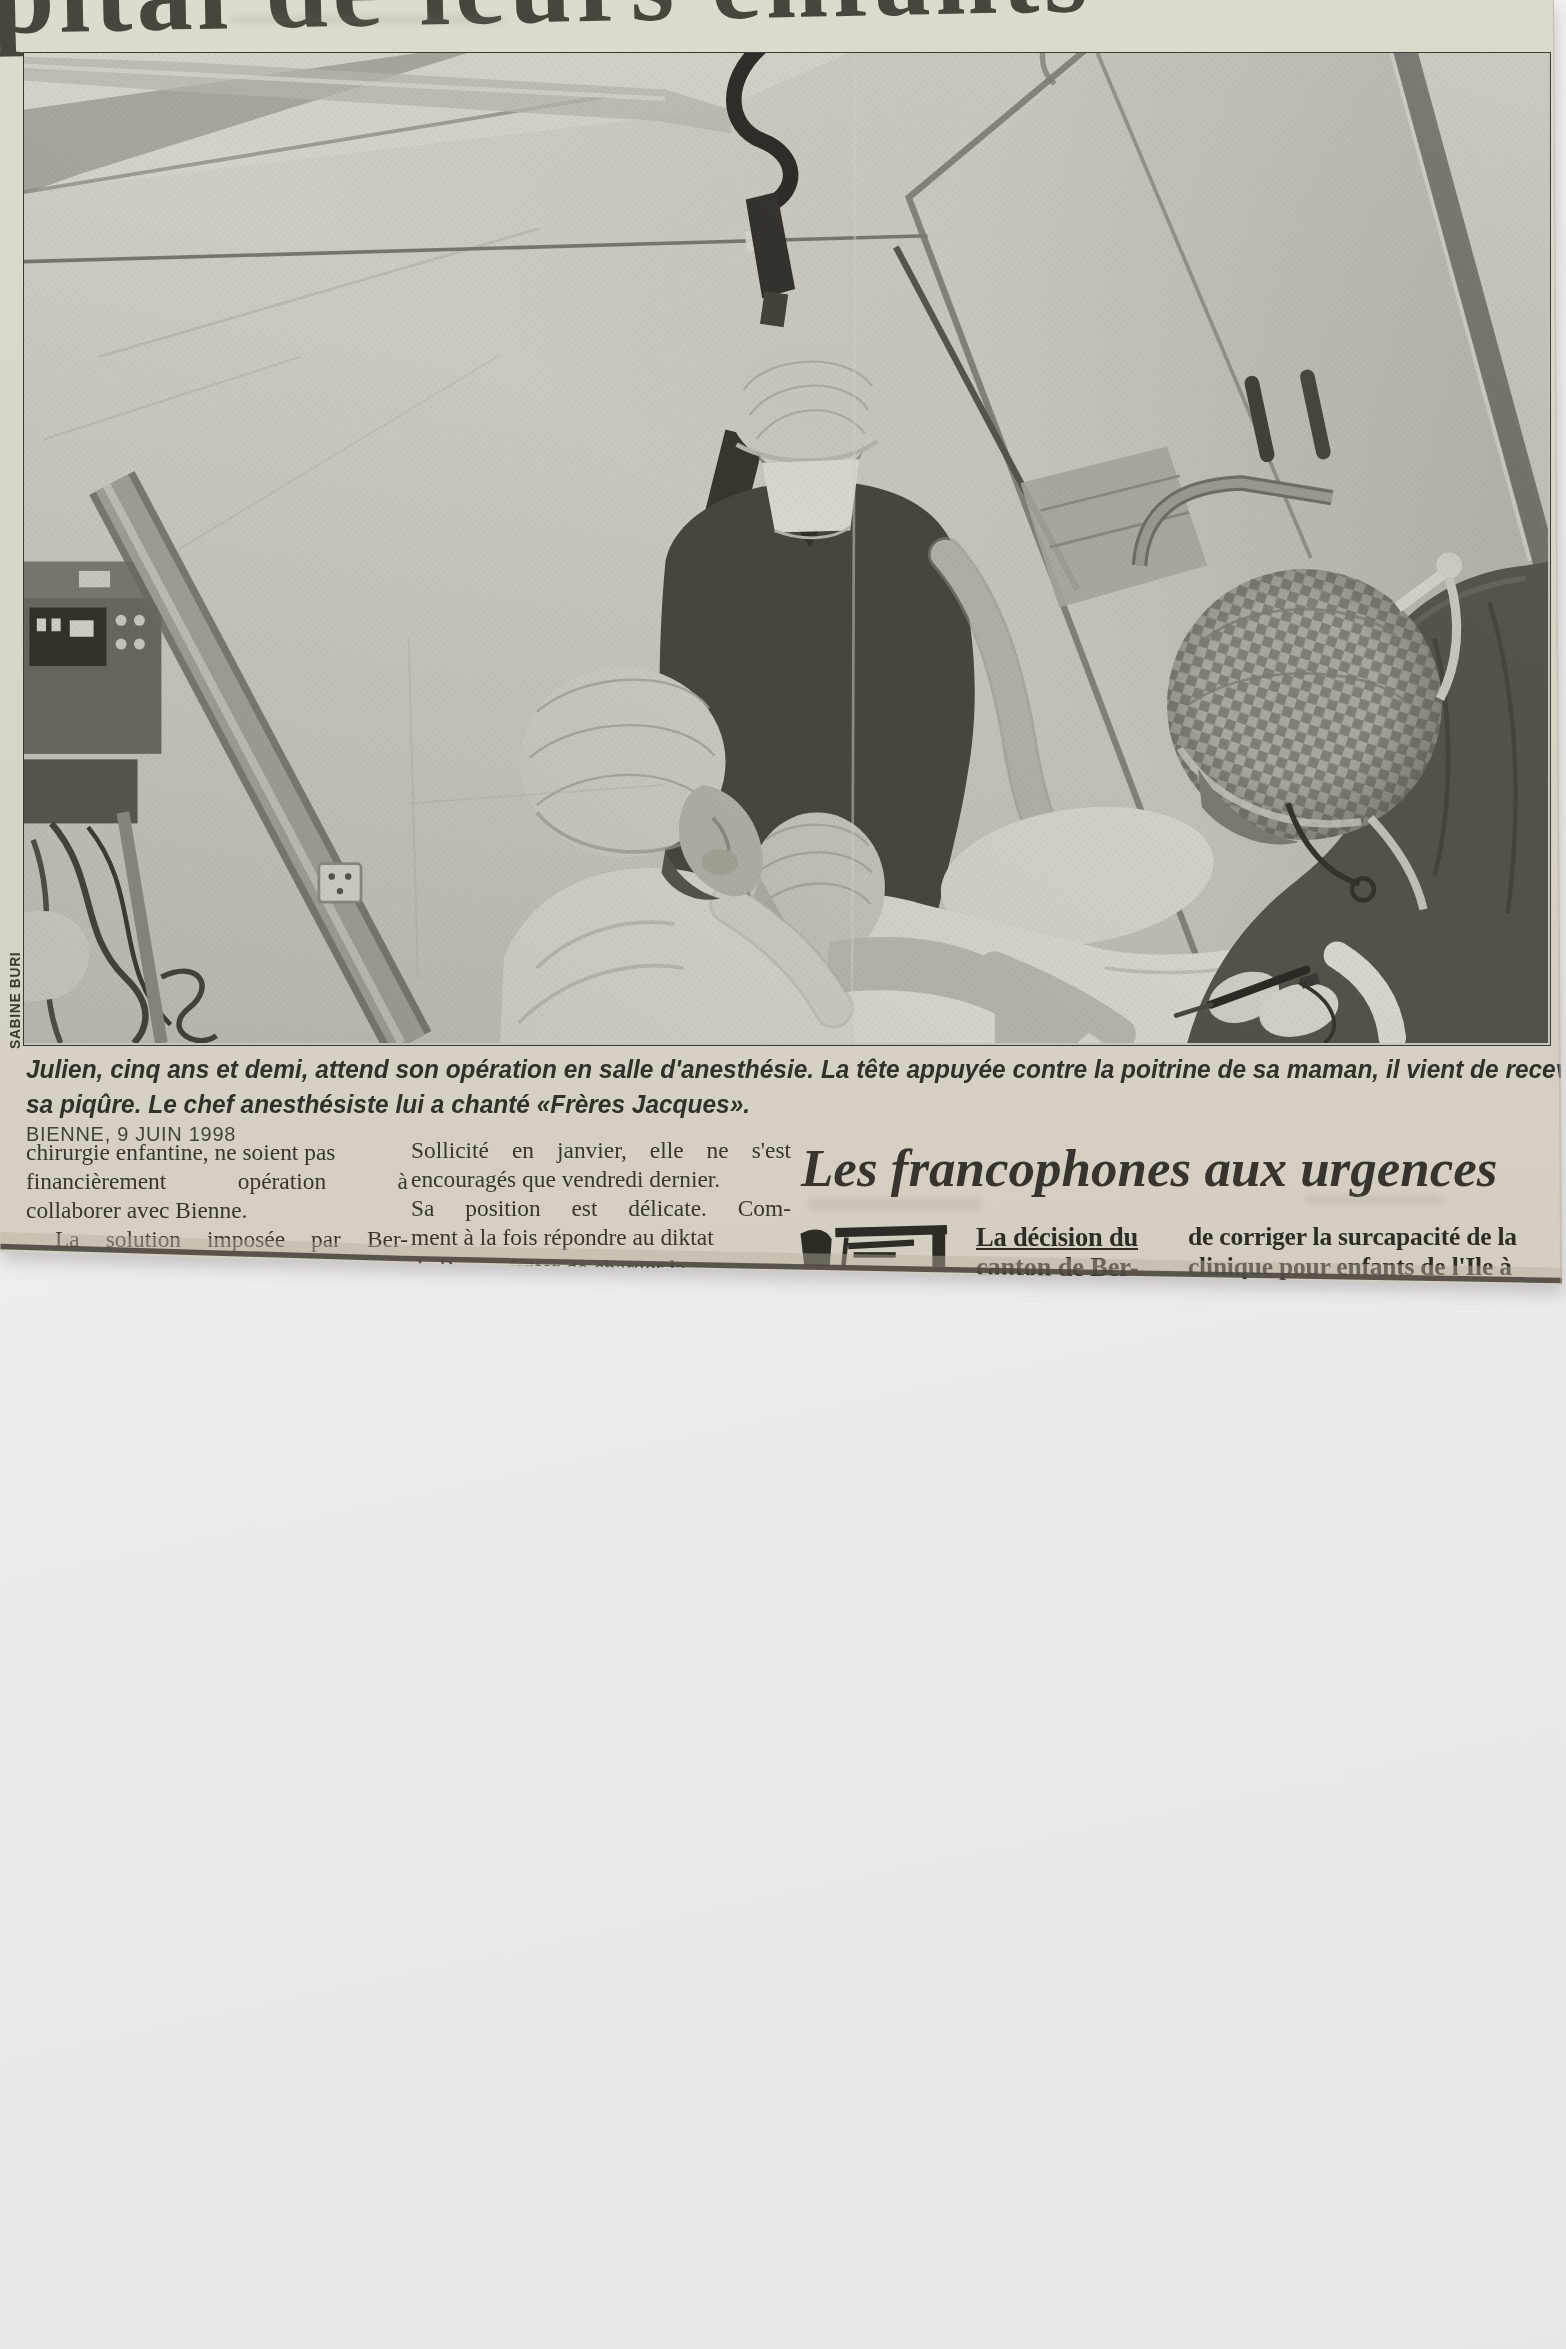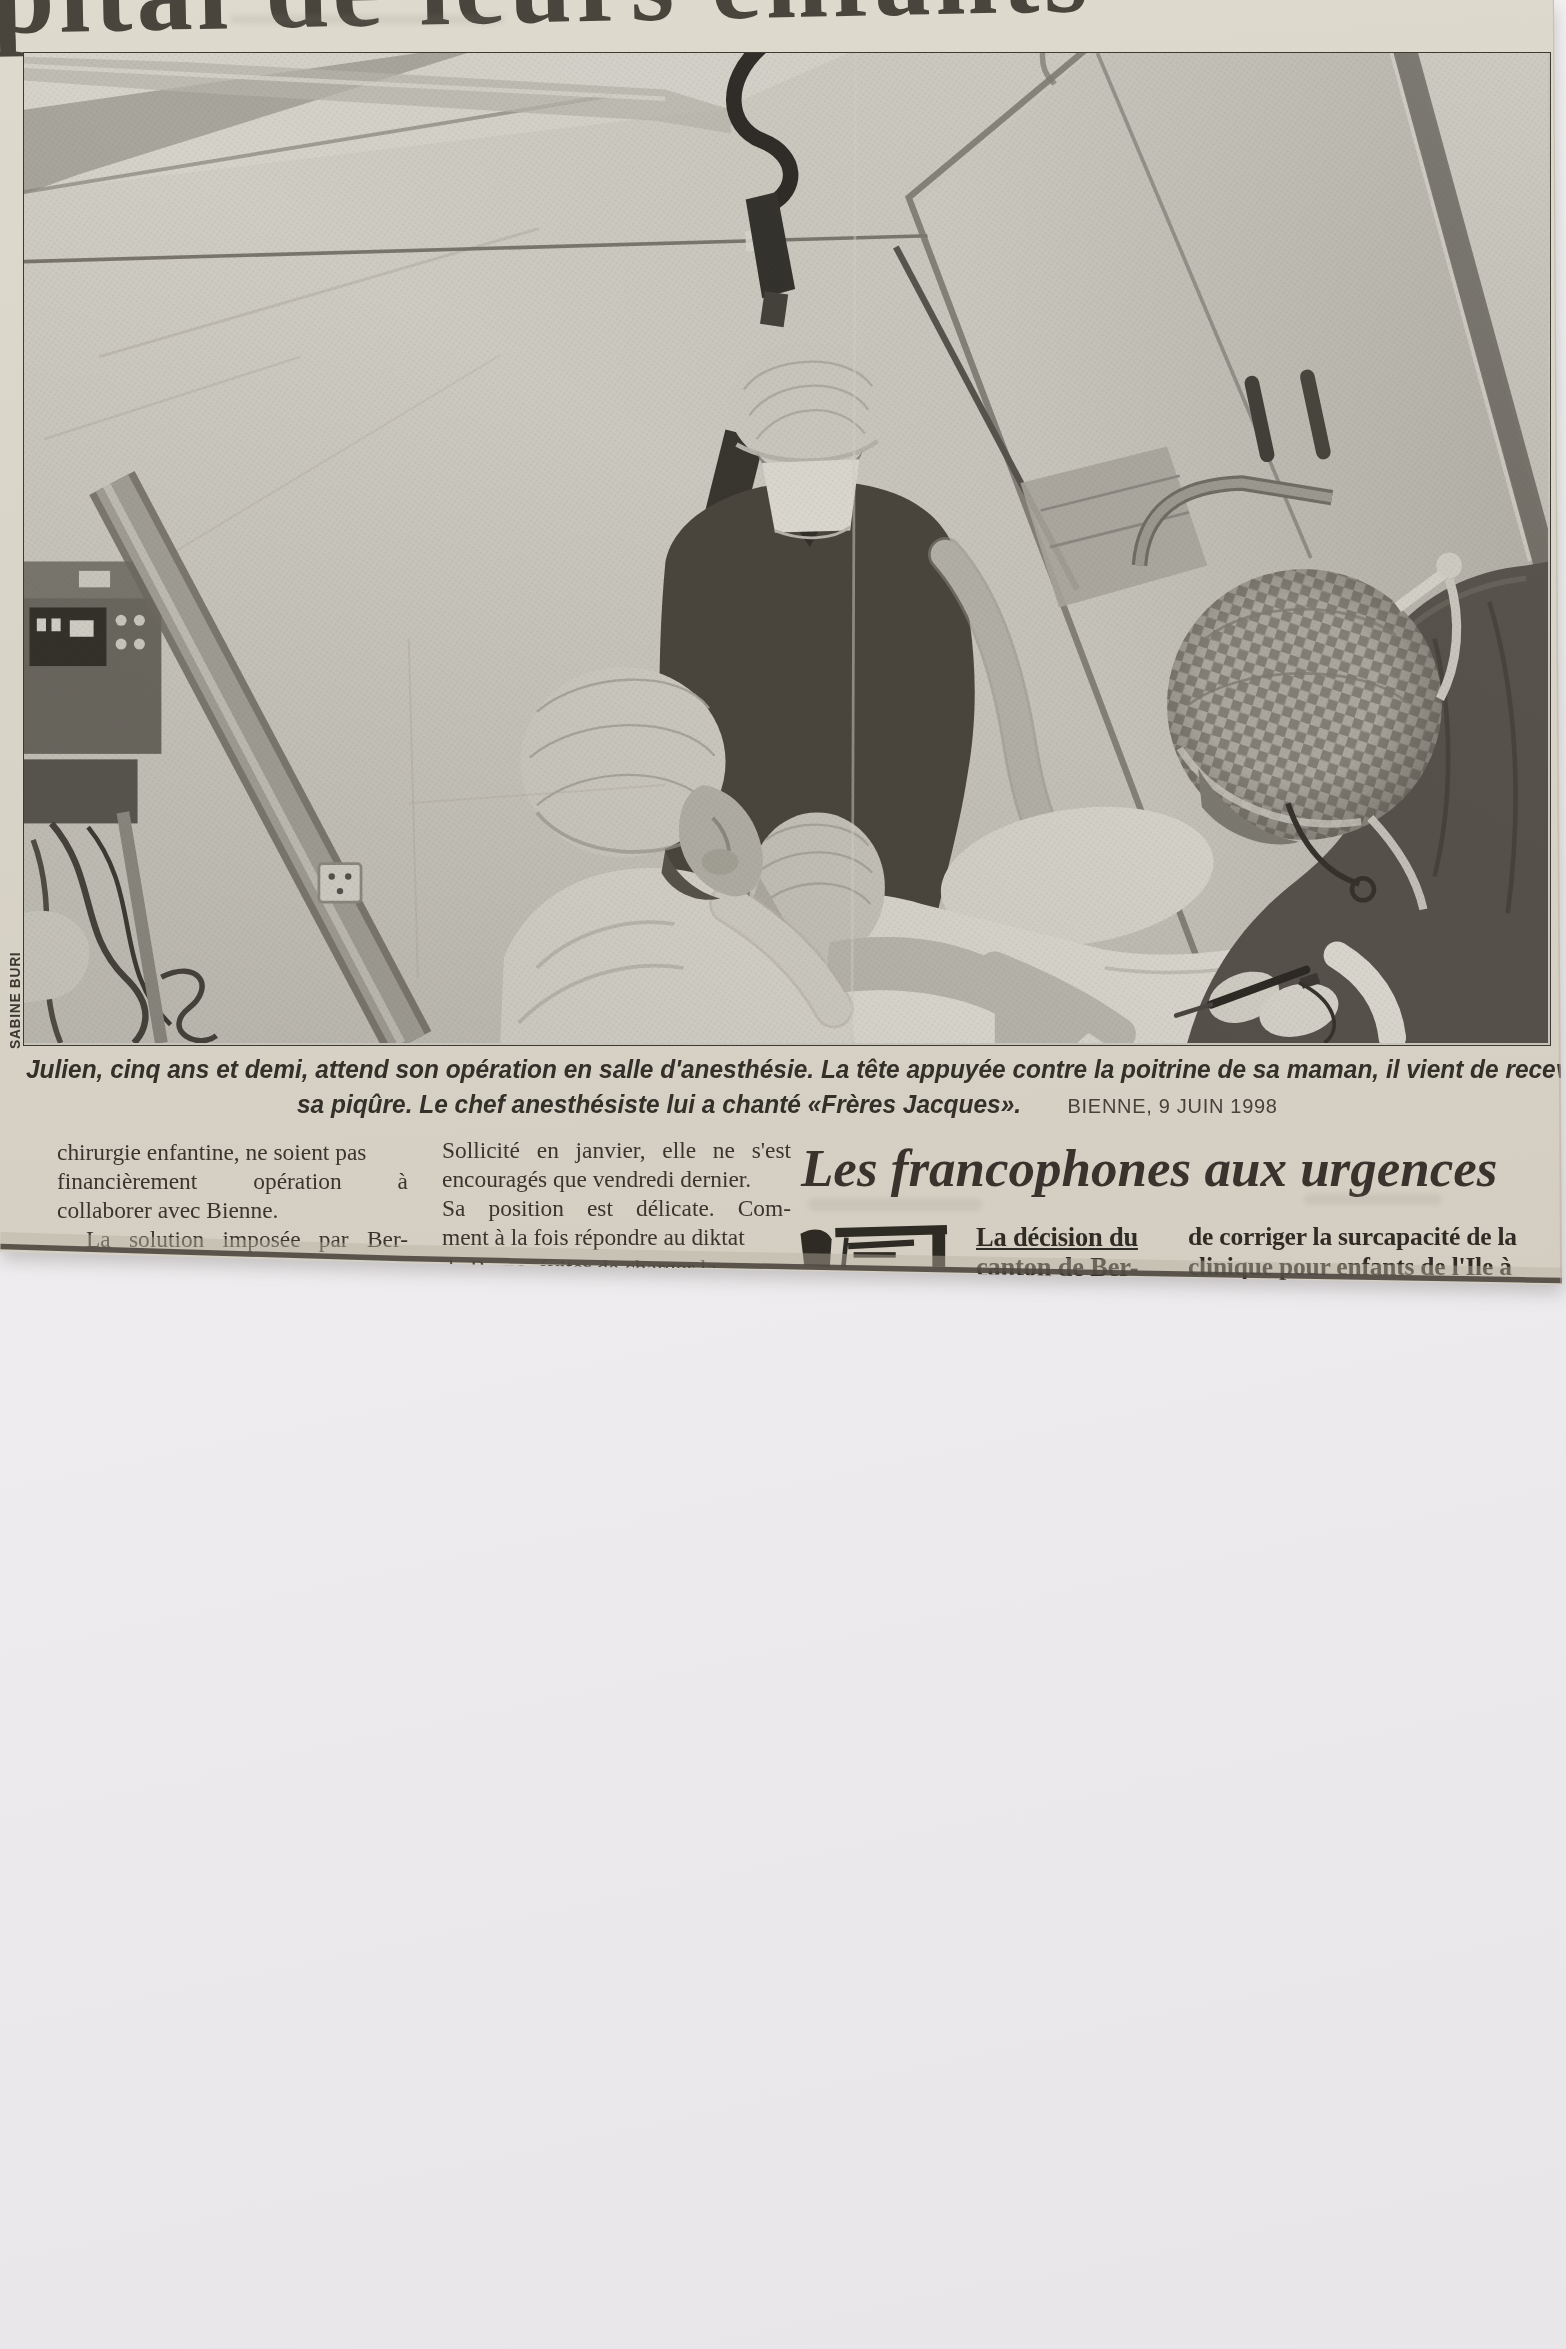--- a/index.html
+++ b/index.html
@@ -16,25 +16,25 @@
     transform:rotate(-1.15deg);transform-origin:0 100%;}
   .photo{position:absolute;left:23px;top:52px;width:1528px;height:994px;
     border:1.8px solid #3e3a33;box-sizing:border-box;background:#c6c3ba;overflow:hidden;}
   .photo svg{position:absolute;left:0;top:0;}
   .credit{position:absolute;left:9.2px;top:1049px;transform:rotate(-90deg);transform-origin:0 0;
     font:700 13.8px/14.7px "Liberation Sans",sans-serif;letter-spacing:0.7px;color:#3b3731;white-space:nowrap;}
   .cap1{position:absolute;left:26px;top:1053px;width:1524px;white-space:nowrap;
     font:italic 700 26px/33px "Liberation Sans",sans-serif;color:#33302a;}
   .cap-scale{display:inline-block;transform:scaleX(.94);transform-origin:0 50%;white-space:nowrap;}
   .cap2row{position:absolute;left:26px;top:1088px;width:1523px;display:flex;
-    justify-content:center;align-items:baseline;}
+    justify-content:center;align-items:baseline;flex-direction:column;}
   .cap2{font:italic 700 26px/33px "Liberation Sans",sans-serif;color:#33302a;white-space:nowrap;}
   .dateline{font:400 20px/27.5px "Liberation Sans",sans-serif;letter-spacing:0.7px;color:#46423b;}
   .bodycol{position:absolute;font:400 23.4px/29px "Liberation Serif",serif;color:#3a362f;}
-  .bodycol div{white-space:nowrap;margin-left:31px;}
+  .bodycol div{white-space:nowrap;}
   .jline{white-space:normal !important;text-align:justify;text-align-last:justify;font-family:Liberation Serif, serif;}
   .indent{padding-left:29px;}
   .cutline{height:14.7px;overflow:hidden;opacity:.88;filter:blur(0.4px);margin-top:1.8px;}
   .sec-headline{position:absolute;left:801px;top:1141px;white-space:nowrap;
     font:italic 700 53px/55px "Liberation Serif",serif;color:#38342d;letter-spacing:0;}
   .leadcol{position:absolute;left:976px;top:1222px;width:197px;
     font:700 27px/30px "Liberation Serif",serif;color:#2f2b25;letter-spacing:-0.2px;text-decoration:underline;}
   .bodycol2{position:absolute;left:1188px;top:1222px;width:386px;
     font:700 26px/30px "Liberation Serif",serif;color:#2f2b25;letter-spacing:-0.2px;}
   .bodycol2 div,.leadcol div{white-space:nowrap;transform:scaleX(.98);transform-origin:0 50%;}

